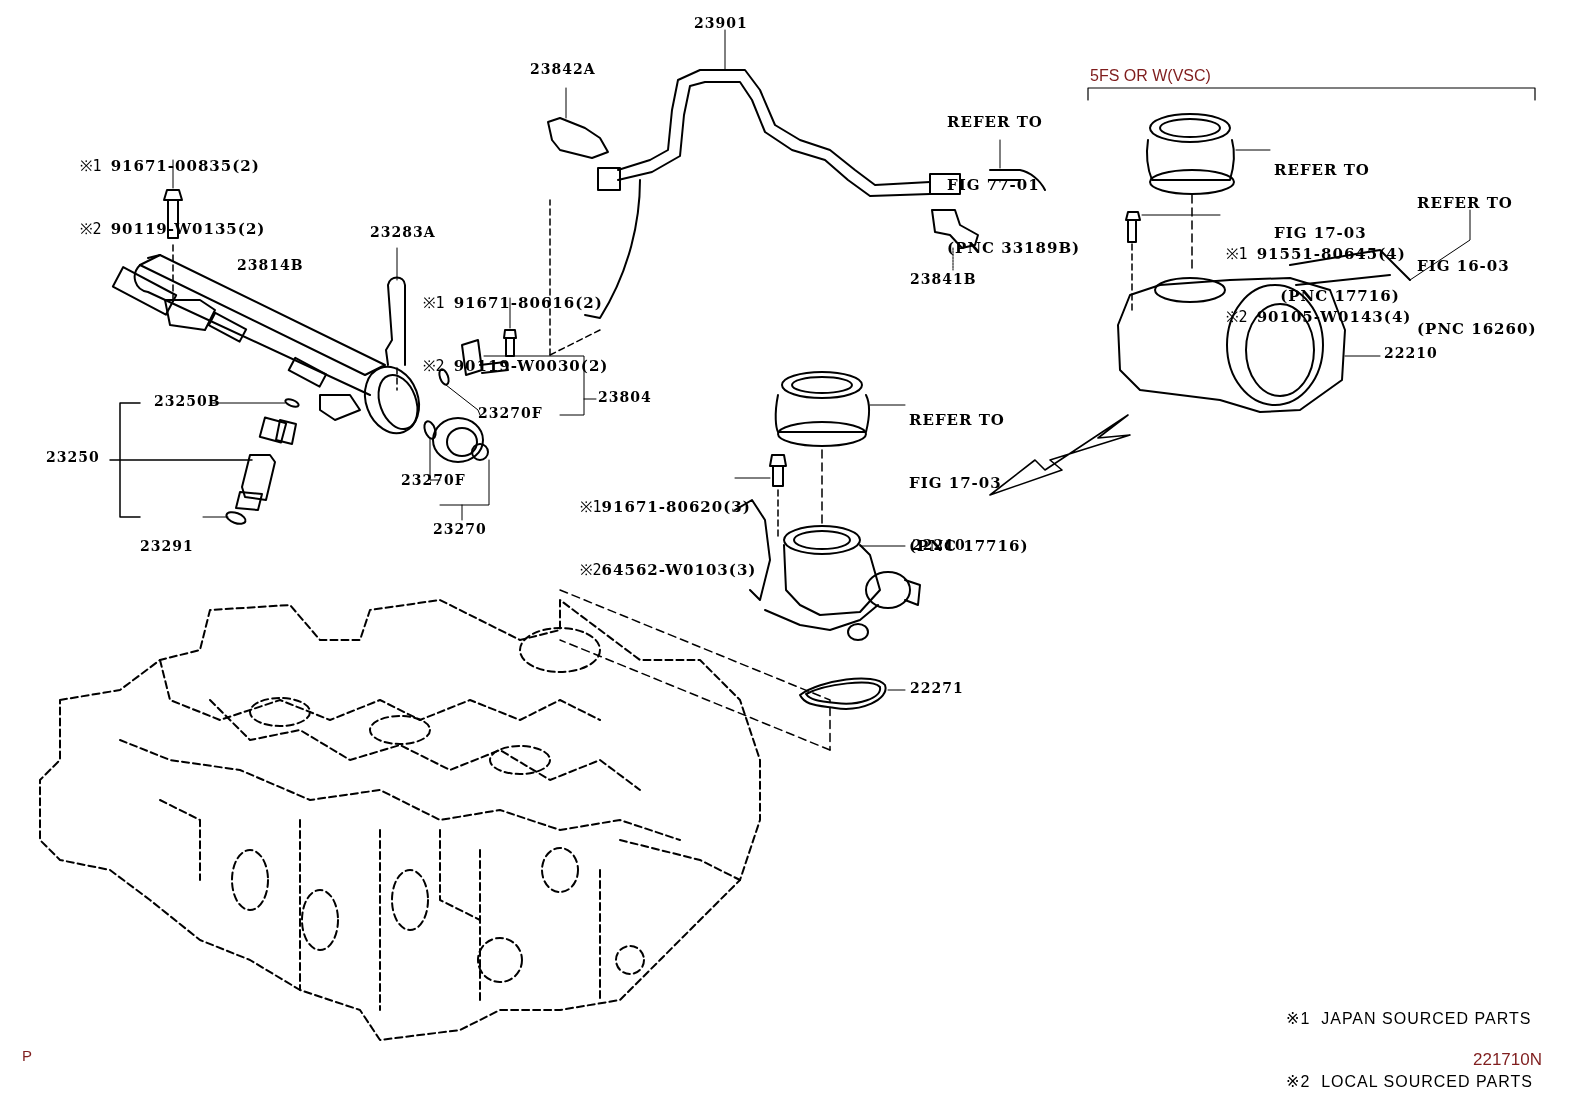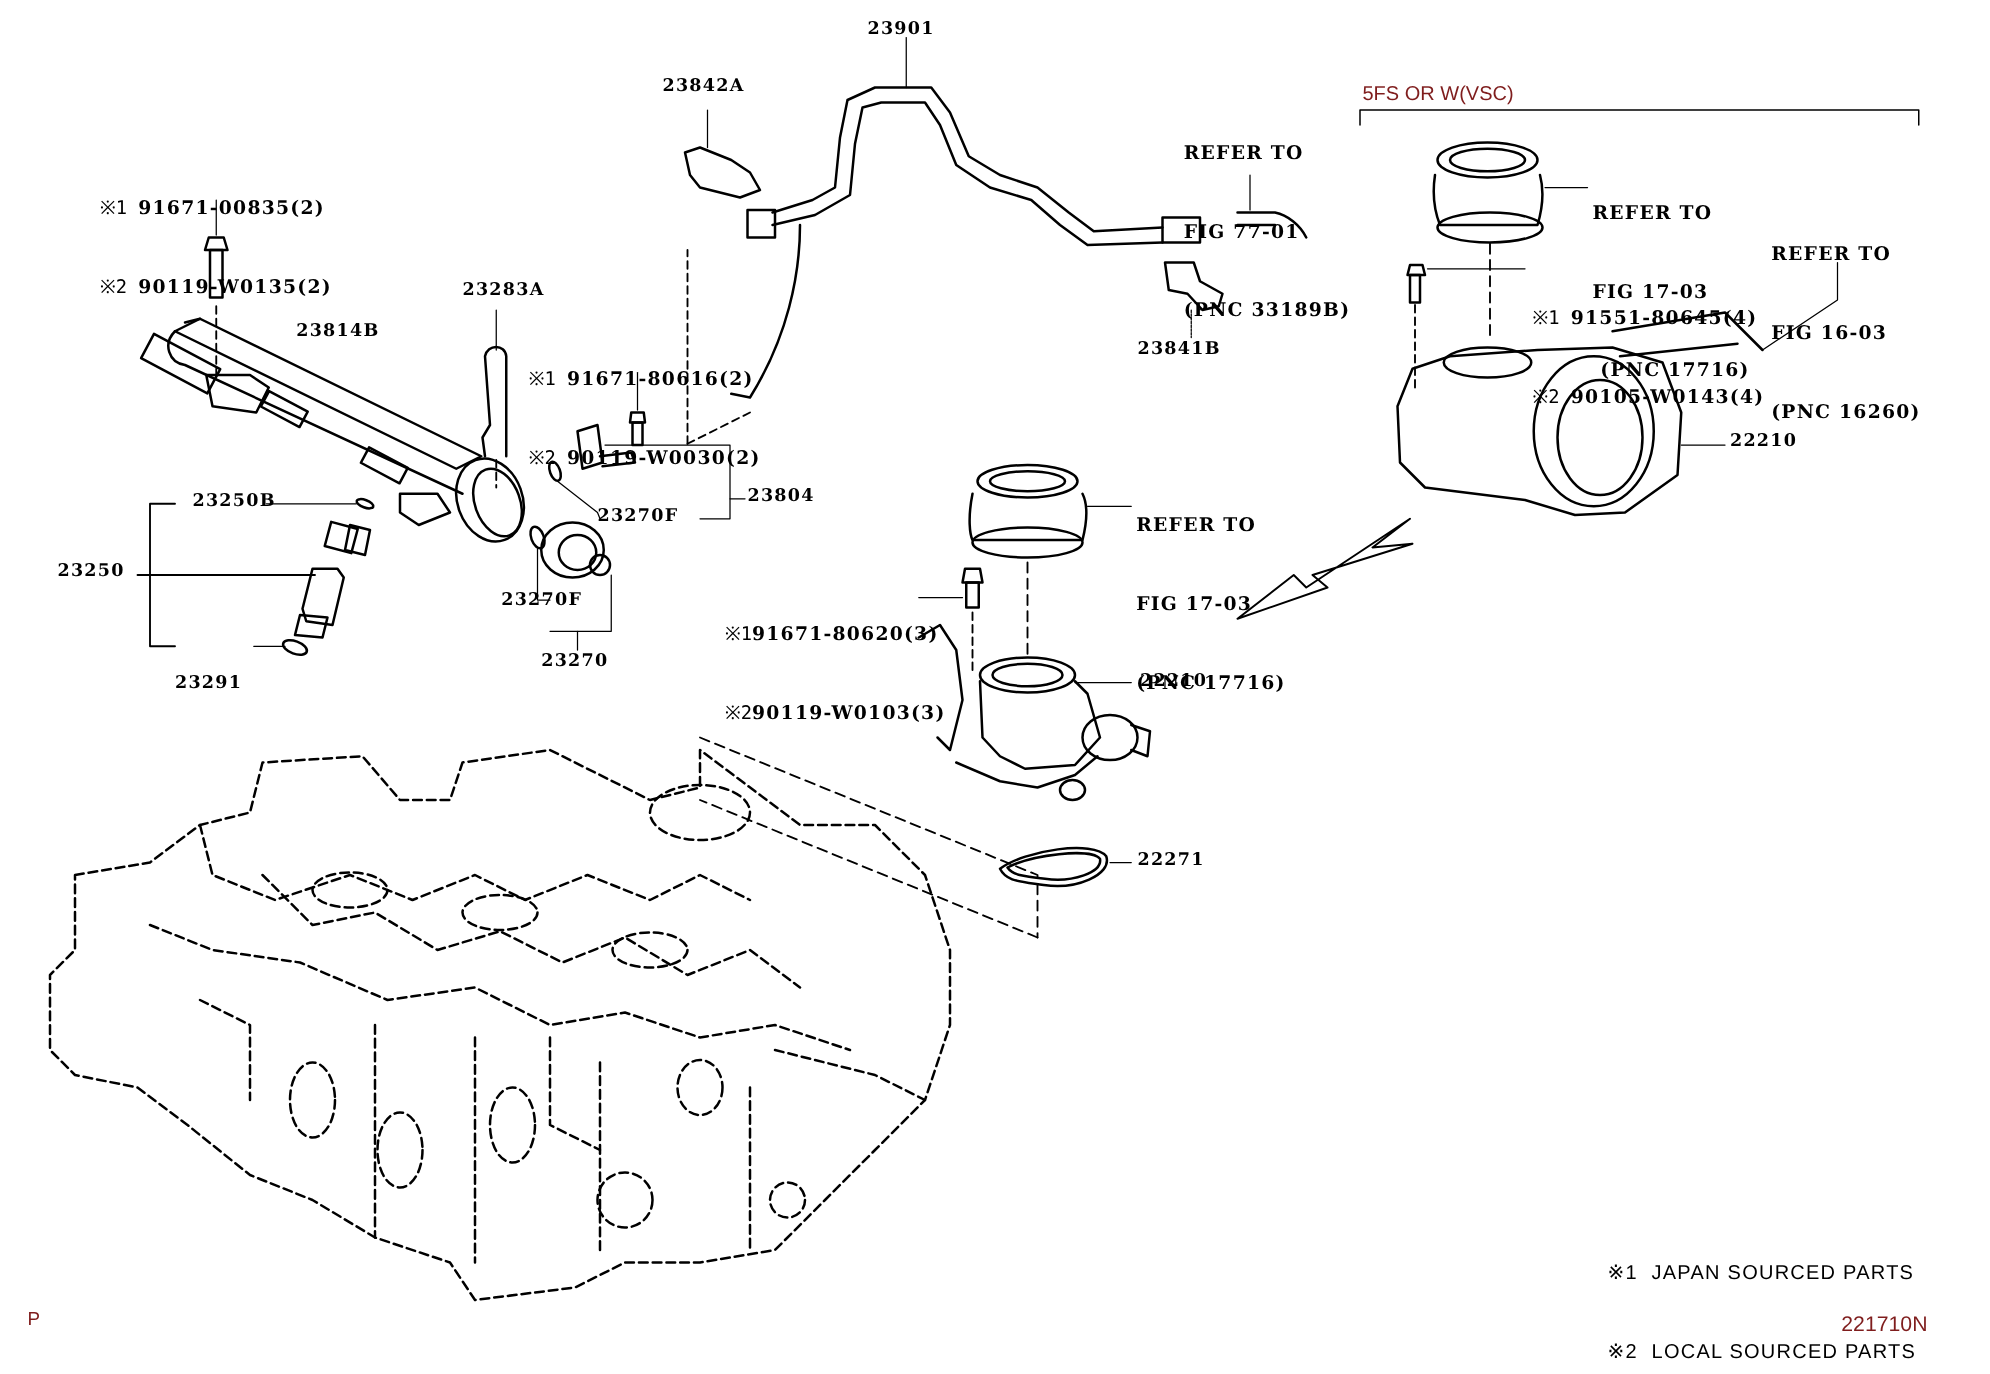--- a/index.html
+++ b/index.html
@@ -220,21 +220,21 @@
 <div class="bolt" style="left:80px;top:114px;">
   <div><span>※1</span> <span class="pn">91671-00835(2)</span></div>
   <div><span>※2</span> <span class="pn">90119-W0135(2)</span></div>
 </div>
 <div class="bolt" style="left:423px;top:251px;">
   <div><span>※1</span> <span class="pn">91671-80616(2)</span></div>
   <div><span>※2</span> <span class="pn">90119-W0030(2)</span></div>
 </div>
 <div class="bolt" style="left:580px;top:455px;">
   <div><span>※1</span><span class="pn">91671-80620(3)</span></div>
-  <div><span>※2</span><span class="pn">90119-W0103(3)</span></div>
+  <div><span>※2</span><span class="pn">64562-W0103(3)</span></div>
 </div>
 <div class="bolt" style="left:1226px;top:202px;">
   <div><span>※1</span> <span class="pn">91551-80645(4)</span></div>
   <div><span>※2</span> <span class="pn">90105-W0143(4)</span></div>
 </div>
 
 <div class="ref" style="left:947px;top:70px;">
   <div>REFER TO</div>
   <div>FIG 77-01</div>
   <div>(PNC 33189B)</div>

